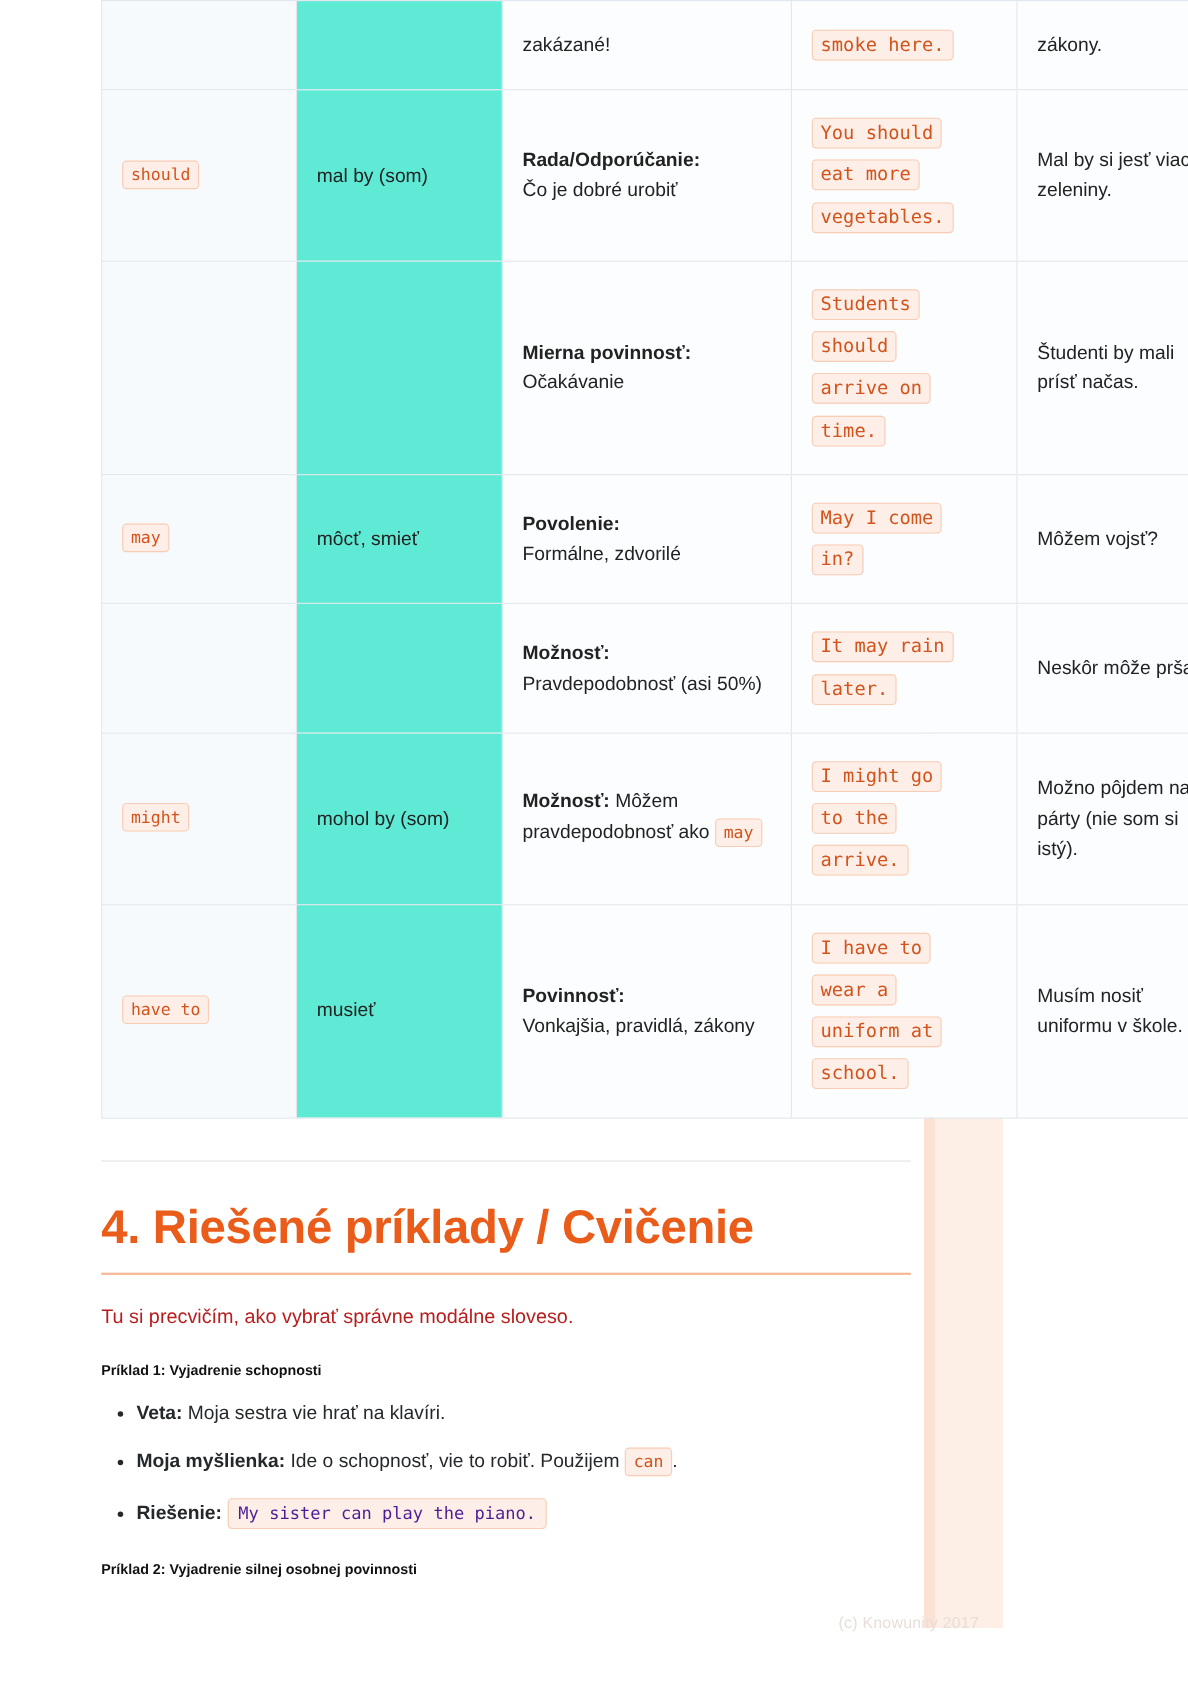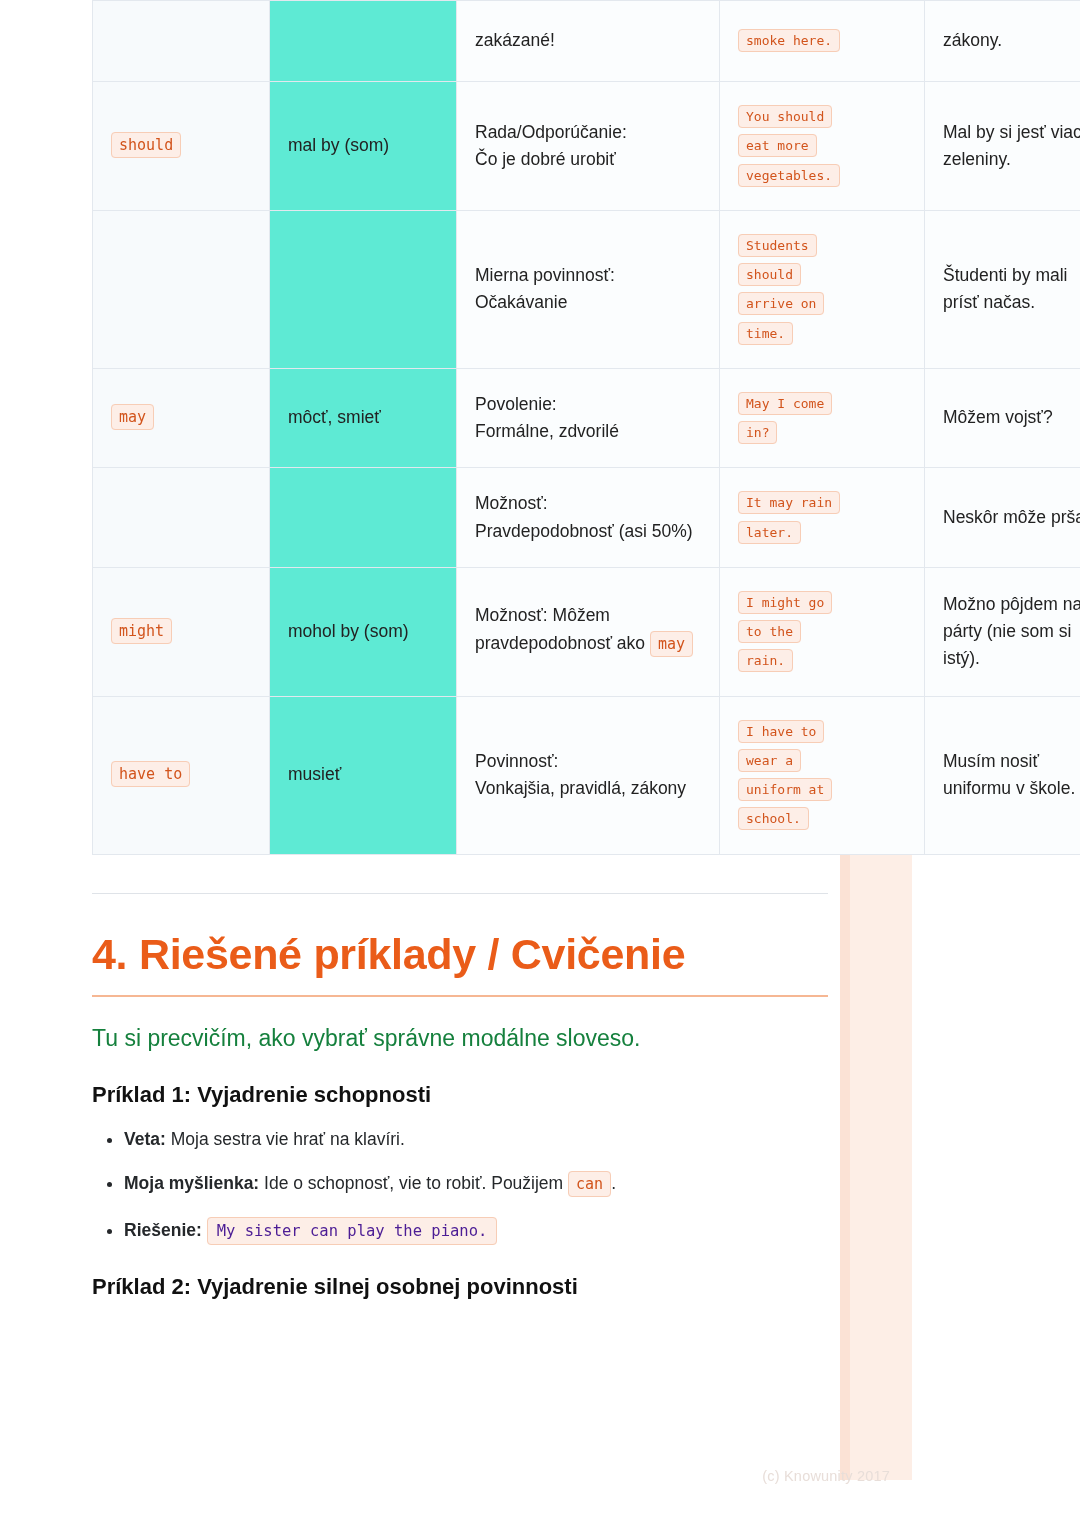--- a/index.html
+++ b/index.html
@@ -79,33 +79,33 @@
     font-size: 15px;
     display: inline;
     line-height: 2.1;
     white-space: normal;
     box-decoration-break: clone;
     -webkit-box-decoration-break: clone;
   }
   .code-block {
     font-family: "DejaVu Sans Mono", monospace;
     color: #d2541c;
-    font-size: 13px;
+    font-size: 17px;
     line-height: 2.25;
   }
   .code-block span {
     background: #fdeee7;
     border: 1px solid #f7cdb6;
     border-radius: 4px;
     padding: 3px 7px;
     box-decoration-break: clone;
     -webkit-box-decoration-break: clone;
   }
   .bold { font-weight: bold; }
-  .usecell .label { font-weight: normal; }
+  .usecell .label { font-weight: bold; }
 
   
   .divider {
     margin: 38px 0 0 0;
     border: none;
     border-top: 1px solid #dfe3e8;
     width: 736px;
   }
 
   
@@ -116,26 +116,26 @@
     margin: 36px 0 0 0;
     letter-spacing: -0.3px;
   }
   .title-underline {
     margin-top: 16px;
     width: 736px;
     height: 2px;
     background: #f6b793;
   }
   p.intro {
-    font-size: 23px;
-    color: #15803d;
+    font-size: 18px;
+    color: #b91c1c;
     margin: 28px 0 0 0;
   }
   p.example-title {
-    font-size: 22px;
+    font-size: 13px;
     font-weight: bold;
     color: #111;
     margin: 30px 0 0 0;
   }
   ul.example-list {
     margin: 18px 0 0 0;
     padding-left: 32px;
     list-style: disc;
   }
   ul.example-list li {
@@ -280,21 +280,21 @@
           <td class="col-mean">
             <span>mohol by (som)</span>
           </td>
           <td class="col-use usecell">
             <span class="label">Možnosť:</span><span> Môžem pravdepodobnosť ako </span><span class="code">may</span>
           </td>
           <td class="col-ex">
             <div class="code-block">
               <span>I might go</span><br>
               <span>to the</span><br>
-              <span>rain.</span>
+              <span>arrive.</span>
             </div>
           </td>
           <td class="col-trans">
             <span>Možno pôjdem na párty (nie som si istý).</span>
           </td>
         </tr>
 
         <tr>
           <td class="col-modal">
             <span class="code">have to</span>

